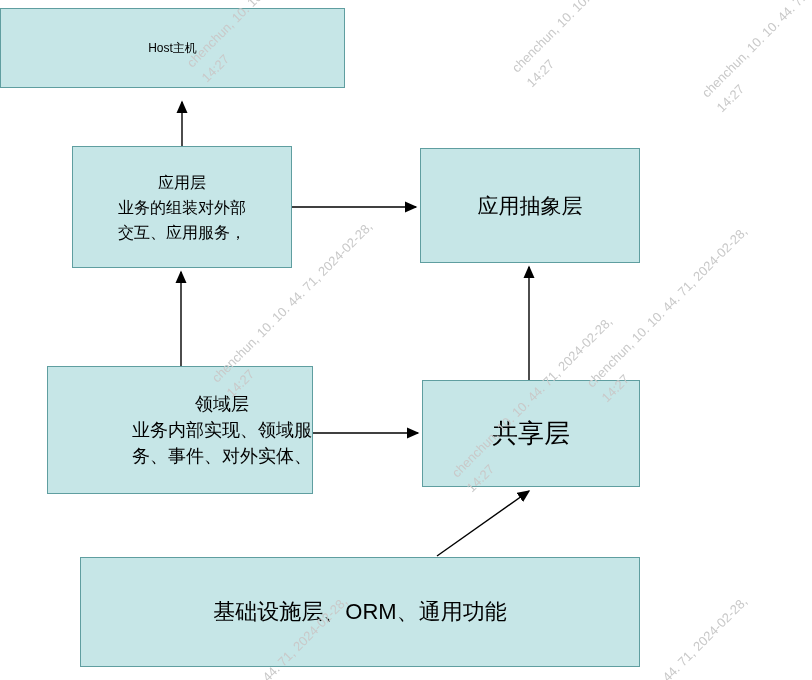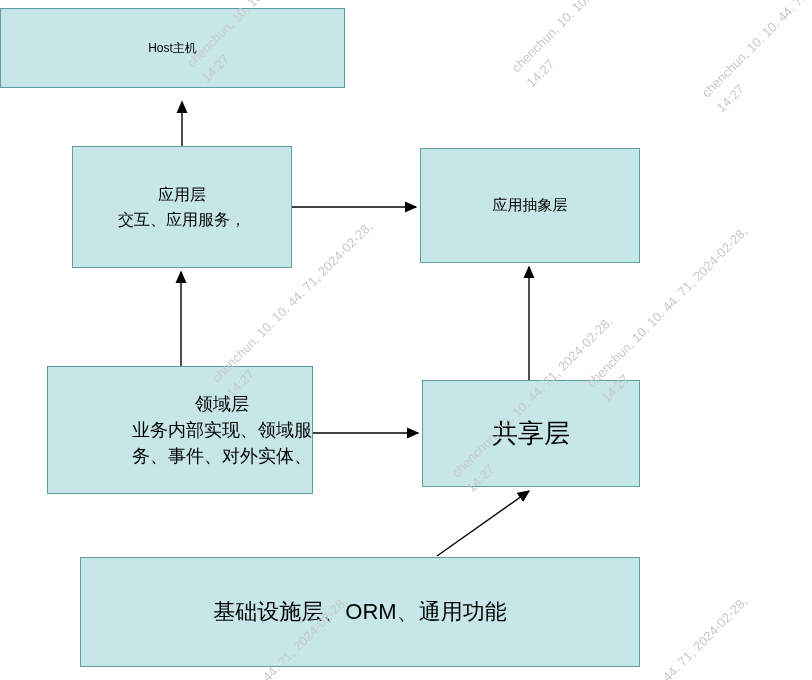--- a/index.html
+++ b/index.html
@@ -21,21 +21,21 @@
     border: 1px solid #5f9ea0;
     color: #000000;
     display: flex;
     align-items: center;
     justify-content: center;
     text-align: center;
     z-index: 1;
   }
   .box-host     { left: 0;  top: 8px;   width: 345px; height: 80px;  font-size: 12px; }
   .box-app      { left: 72px;  top: 146px; width: 220px; height: 122px; font-size: 16px; line-height: 25px; }
-  .box-abstract { left: 420px; top: 148px; width: 220px; height: 115px; font-size: 15px; }
+  .box-abstract { left: 420px; top: 148px; width: 220px; height: 115px; font-size: 21px; }
   .box-domain   { left: 47px;  top: 366px; width: 266px; height: 128px; font-size: 18px; line-height: 26px; justify-content: flex-end; }
   .box-shared   { left: 422px; top: 380px; width: 218px; height: 107px; font-size: 26px; }
   .box-infra    { left: 80px;  top: 557px; width: 560px; height: 110px; font-size: 22px; }
 
   
   .arrows {
     position: absolute;
     left: 0; top: 0;
     width: 812px; height: 680px;
     z-index: 2;
@@ -60,20 +60,21 @@
 
 <div class="canvas">
 
   <div class="box box-host">
     <span>Host主机</span>
   </div>
 
   <div class="box box-app">
     <div>
       <div>应用层</div>
+      <div>业务的组装对外部</div>
       <div>交互、应用服务，</div>
     </div>
   </div>
 
   <div class="box box-abstract">
     <span>应用抽象层</span>
   </div>
 
   <div class="box box-domain">
     <div>

